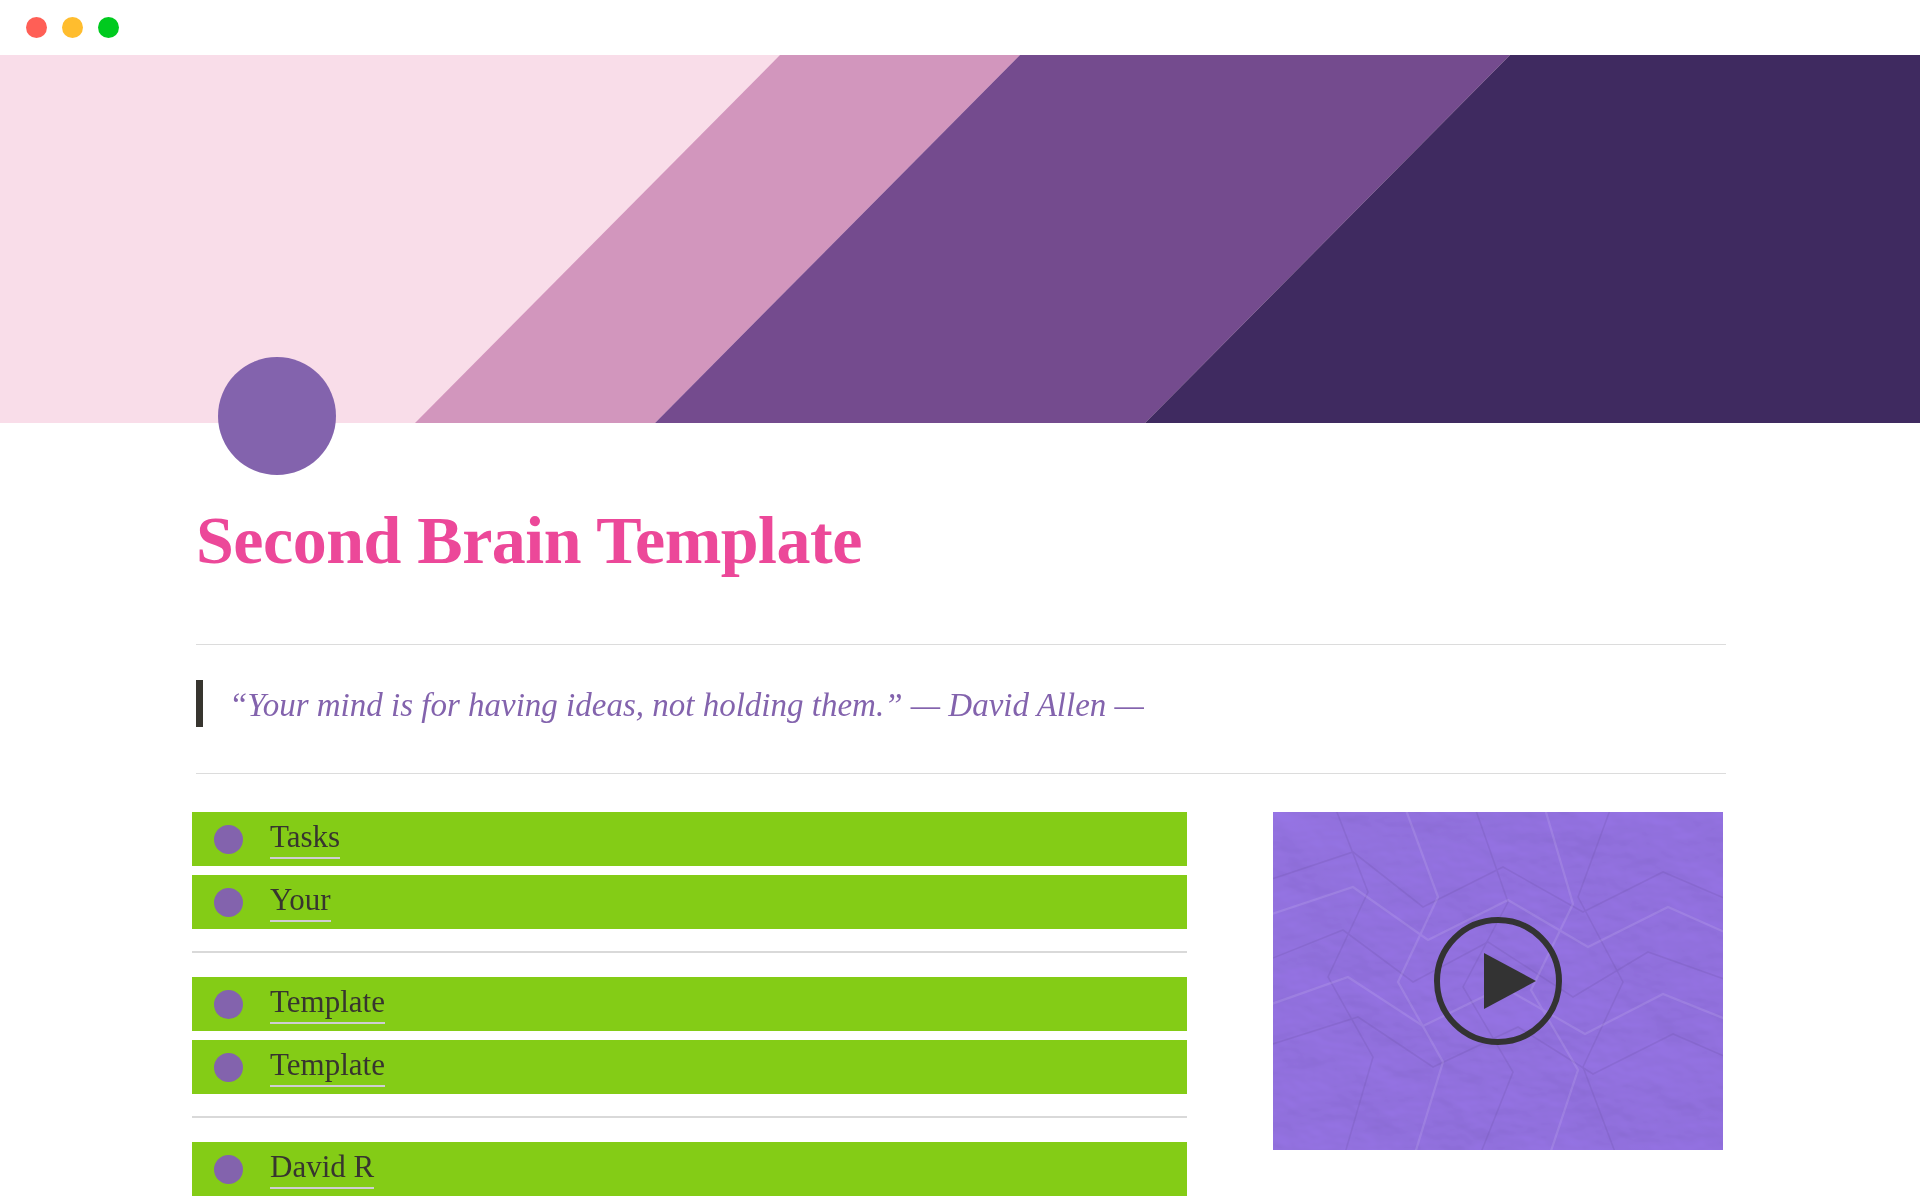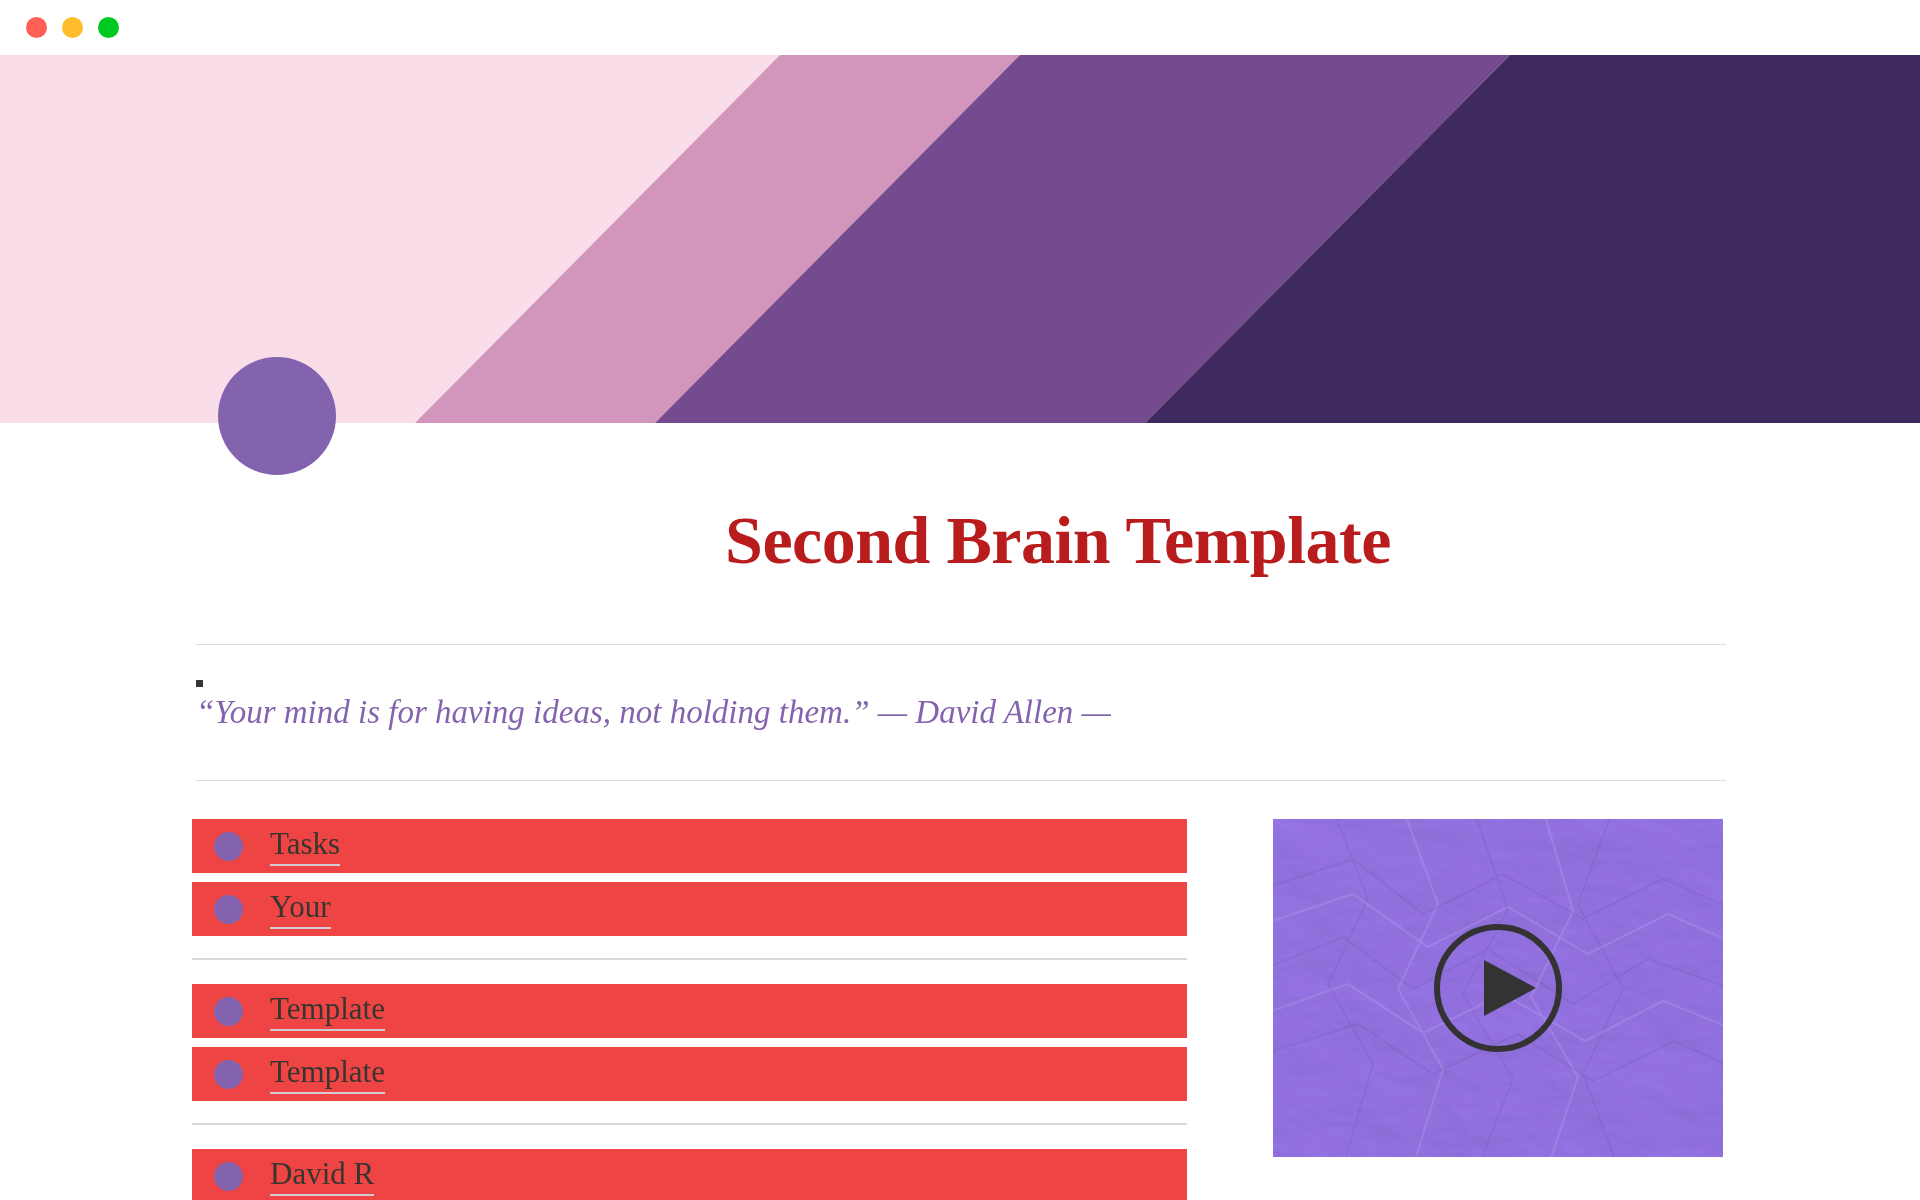--- a/index.html
+++ b/index.html
@@ -76,40 +76,38 @@
   }
 
   .page-title {
     margin: 0;
     padding: 0 0 0 196px;
     font-family: "Liberation Serif", serif;
     font-weight: bold;
     font-size: 68px;
     line-height: 80px;
     letter-spacing: -0.5px;
-    color: #b91c1c;
-    text-align: center;
+    color: #ec4899;
   }
 
   .divider {
     height: 1px;
     background: #dcdcdc;
     margin: 0 0 0 196px;
     width: 1530px;
   }
   .divider.d1 { margin-top: 64px; }
   .divider.d2 { margin-top: 46px; }
 
   
   .quote-wrap {
     padding-left: 196px;
     margin-top: 35px;
     display: flex;
     align-items: stretch;
-    flex-direction: column;
   }
   .quote-bar {
     width: 7px;
     background: #37352f;
     flex: 0 0 7px;
     margin-right: 26px;
   }
   .quote-text {
     font-family: "Liberation Serif", serif;
     font-style: italic;
@@ -134,21 +132,21 @@
   .media-col {
     margin-left: 86px;
     flex: 0 0 450px;
   }
 
   .list-group { display: block; }
 
   .list-item {
     display: flex;
     align-items: center;
-    background: #ef4444;
+    background: #84cc16;
     height: 54px;
     margin-bottom: 9px;
     padding-left: 22px;
     box-sizing: border-box;
   }
   .bullet {
     width: 29px;
     height: 29px;
     border-radius: 50%;
     background: #8363ad;

